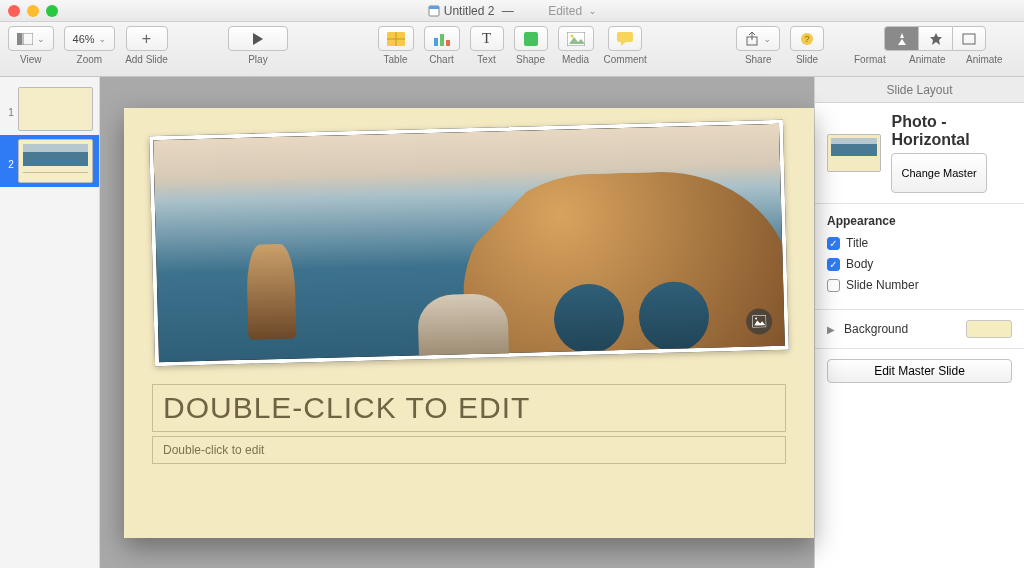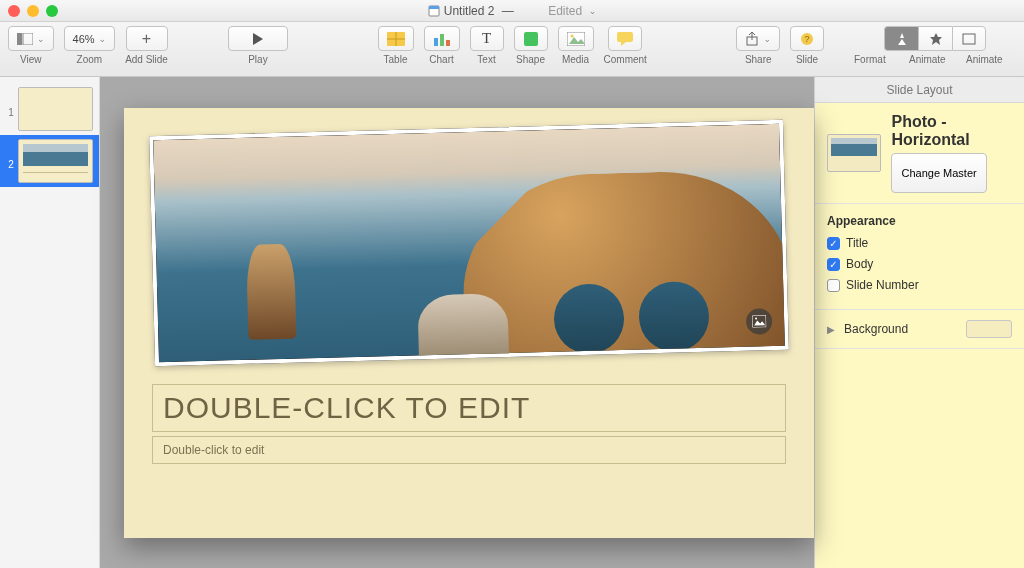--- a/index.html
+++ b/index.html
@@ -48,21 +48,21 @@
 .rock.big::before{left:90px;}
 .rock.big::after{left:175px;}
 .rock.stack{left:90px;bottom:20px;width:48px;height:95px;background:linear-gradient(#caa06a,#6d4828);border-radius:30% 30% 10% 10%/50% 50% 5% 5%;}
 .rock.fg{left:260px;bottom:-20px;width:90px;height:80px;background:linear-gradient(#d6c9b6,#8c7a60);border-radius:40% 40% 5% 5%;}
 .img-badge{position:absolute;right:12px;bottom:12px;width:26px;height:26px;border-radius:50%;background:rgba(60,60,60,.75);display:flex;align-items:center;justify-content:center;color:#fff;}
 .title-box{margin-top:26px;border:1px solid #c8bd8e;padding:6px 10px;}
 .title-box h1{font-family:"Helvetica Neue",Arial;font-weight:200;color:#6f6344;font-size:30px;letter-spacing:1px;}
 .body-box{margin-top:4px;border:1px solid #c8bd8e;padding:6px 10px;color:#7d7251;font-size:12px;}
 
 
-.inspector{width:210px;background:#fef9c3;border-left:1px solid #d0d0d0;font-size:12px;color:#333;}
+.inspector{width:210px;background:#ffffff;border-left:1px solid #d0d0d0;font-size:12px;color:#333;}
 .insp-header{height:26px;background:#ececec;border-bottom:1px solid #d6d6d6;display:flex;align-items:center;justify-content:center;color:#777;font-size:12px;}
 .insp-sec{padding:10px 12px;border-bottom:1px solid #e2e2e2;}
 .master-row{display:flex;gap:10px;align-items:center;}
 .master-thumb{width:62px;height:38px;background:#f4eac2;border:1px solid #bbb;border-radius:2px;position:relative;overflow:hidden;}
 .master-thumb .mp{position:absolute;left:3px;right:3px;top:3px;height:18px;background:linear-gradient(#b7c7cf 35%,#4a7a93 35%);}
 .master-info{display:flex;flex-direction:column;gap:4px;}
 .master-name{font-weight:600;font-size:16px;}
 .mini-btn{background:linear-gradient(#fff,#f0f0f0);border:1px solid #c3c3c3;border-radius:4px;font-size:11px;padding:13px 9px;align-self:flex-start;}
 .insp-h{font-weight:600;margin-bottom:8px;font-size:12px;}
 .chk-row{display:flex;align-items:center;gap:6px;margin-bottom:7px;font-size:12px;}
@@ -336,14 +336,17 @@
     <div class="insp-sec">
       <div class="bg-row">
         <div>
           <span class="disclose">▶</span>
           <span>Background</span>
         </div>
         <div class="swatch" style="background:#f5ecc0;"></div>
       </div>
     </div>
 
+    <div class="insp-sec" style="border-bottom:none;">
+      <button class="wide-btn">Edit Master Slide</button>
+    </div>
   </div>
 </div>
 
 </body></html>

